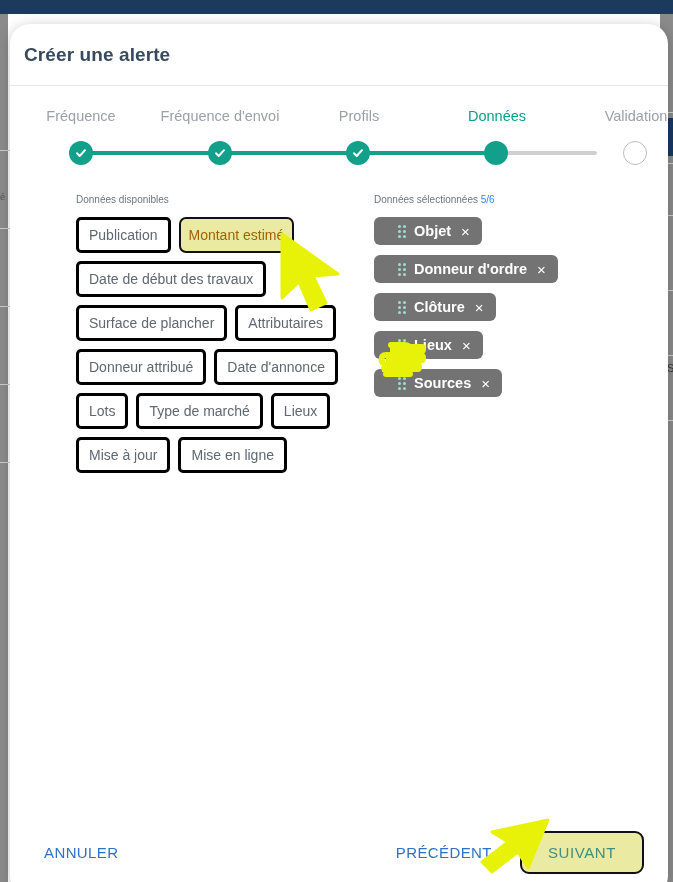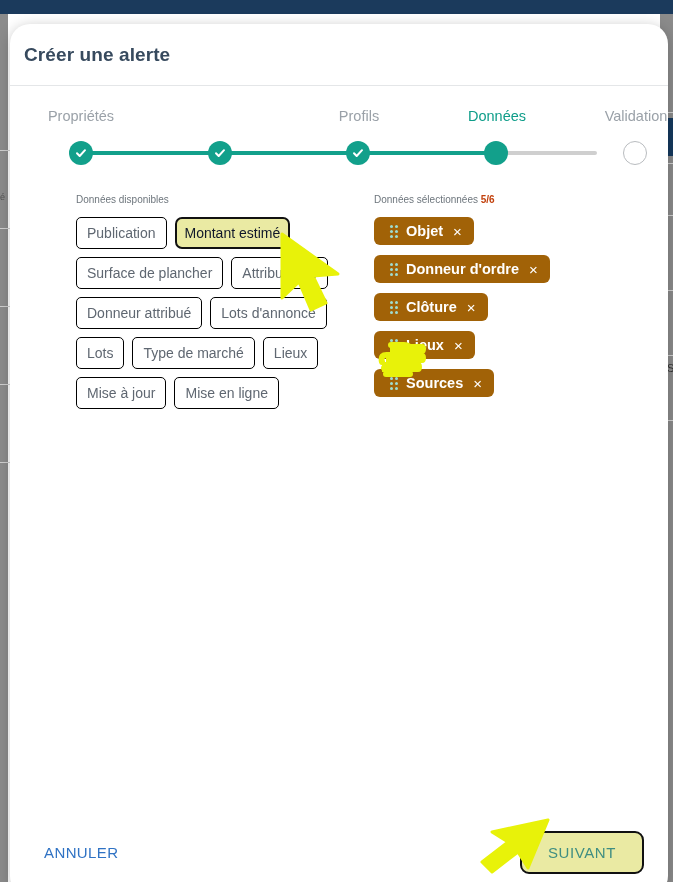--- a/index.html
+++ b/index.html
@@ -151,64 +151,64 @@
   }
   #col-available { width: 340px; padding-left: 42px; }
   #col-selected  { width: 270px; }
 
   .col-title {
     font-size: 10px;
     color: #6d757c;
     margin-bottom: 12px;
   }
   .counter {
-    color: #c2410c;
-    font-weight: 700;
+    color: #3b82f6;
+    font-weight: 400;
   }
 
   
   #available-chips {
     display: flex;
     flex-wrap: wrap;
     gap: 8px;
     max-width: 262px;
   }
   .chip-available {
-    border: 1px solid #000000;
+    border: 3px solid #000000;
     border-radius: 5px;
     background: #ffffff;
     color: #5f6771;
     font-size: 14px;
     padding: 6px 10px;
     line-height: 18px;
     white-space: nowrap;
     cursor: pointer;
   }
   .chip-available.highlighted {
     background: #eaeaa3;
     border: 2.5px solid #111111;
-    color: #0f172a;
+    color: #a16207;
     border-radius: 7px;
     padding: 4px 8px;
   }
 
   
   #selected-chips {
     display: flex;
     flex-direction: column;
     gap: 10px;
     align-items: flex-start;
   }
   .chip-selected {
-    background: #a16207;
+    background: #737373;
     color: #ffffff;
     border-radius: 6px;
     font-size: 14.5px;
     font-weight: 700;
-    padding: 6px 12px 6px 16px;
+    padding: 6px 12px 6px 24px;
     display: flex;
     align-items: center;
     gap: 8px;
     cursor: grab;
     white-space: nowrap;
   }
   .drag-dots {
     display: grid;
     grid-template-columns: repeat(2, 3px);
     grid-template-rows: repeat(3, 3px);
@@ -303,21 +303,24 @@
   <div id="modal-header">
     <div id="modal-title">Créer une alerte</div>
   </div>
 
   <div id="stepper">
     <div id="track">
       <div id="track-done"></div>
     </div>
 
     <div class="step" style="left:-28px;">
-      <div class="step-label">Propriétés</div>
+      <div class="step-label">Fréquence</div>
+    </div>
+    <div class="step" style="left:111px;">
+      <div class="step-label">Fréquence d'envoi</div>
     </div>
     <div class="step" style="left:250px;">
       <div class="step-label">Profils</div>
     </div>
     <div class="step current" style="left:388px;">
       <div class="step-label">Données</div>
     </div>
     <div class="step" style="left:527px;">
       <div class="step-label">Validation</div>
     </div>
@@ -347,24 +350,25 @@
     <div class="node pending" style="left:589px;"></div>
   </div>
 
   <div id="columns">
 
     <div id="col-available">
       <div class="col-title">Données disponibles</div>
       <div id="available-chips">
           <button class="chip-available">Publication</button>
           <button class="chip-available highlighted">Montant estimé</button>
+          <button class="chip-available">Date de début des travaux</button>
           <button class="chip-available">Surface de plancher</button>
           <button class="chip-available">Attributaires</button>
           <button class="chip-available">Donneur attribué</button>
-          <button class="chip-available">Lots d'annonce</button>
+          <button class="chip-available">Date d'annonce</button>
           <button class="chip-available">Lots</button>
           <button class="chip-available">Type de marché</button>
           <button class="chip-available">Lieux</button>
           <button class="chip-available">Mise à jour</button>
           <button class="chip-available">Mise en ligne</button>
         </div>
     </div>
 
     <div id="col-selected">
       <div class="col-title">
@@ -433,20 +437,21 @@
             <span class="chip-x">×</span>
           </div>
         </div>
     </div>
 
   </div>
 
   <div id="modal-footer">
     <button class="link-button">ANNULER</button>
     <div id="footer-right">
+      <button class="link-button">PRÉCÉDENT</button>
       <button id="next-button">SUIVANT</button>
     </div>
   </div>
 
 </div>
 
 <div class="cursor" id="cursor-arrow-chip">
   <svg width="70" height="82" viewBox="0 0 70 82">
     <path d="M4 2 L4 66 L21 50 L33 78 L48 71 L35 44 L60 42 Z" fill="#e8f209" stroke="#e8f209" stroke-width="3" stroke-linejoin="round"></path>
   </svg>

